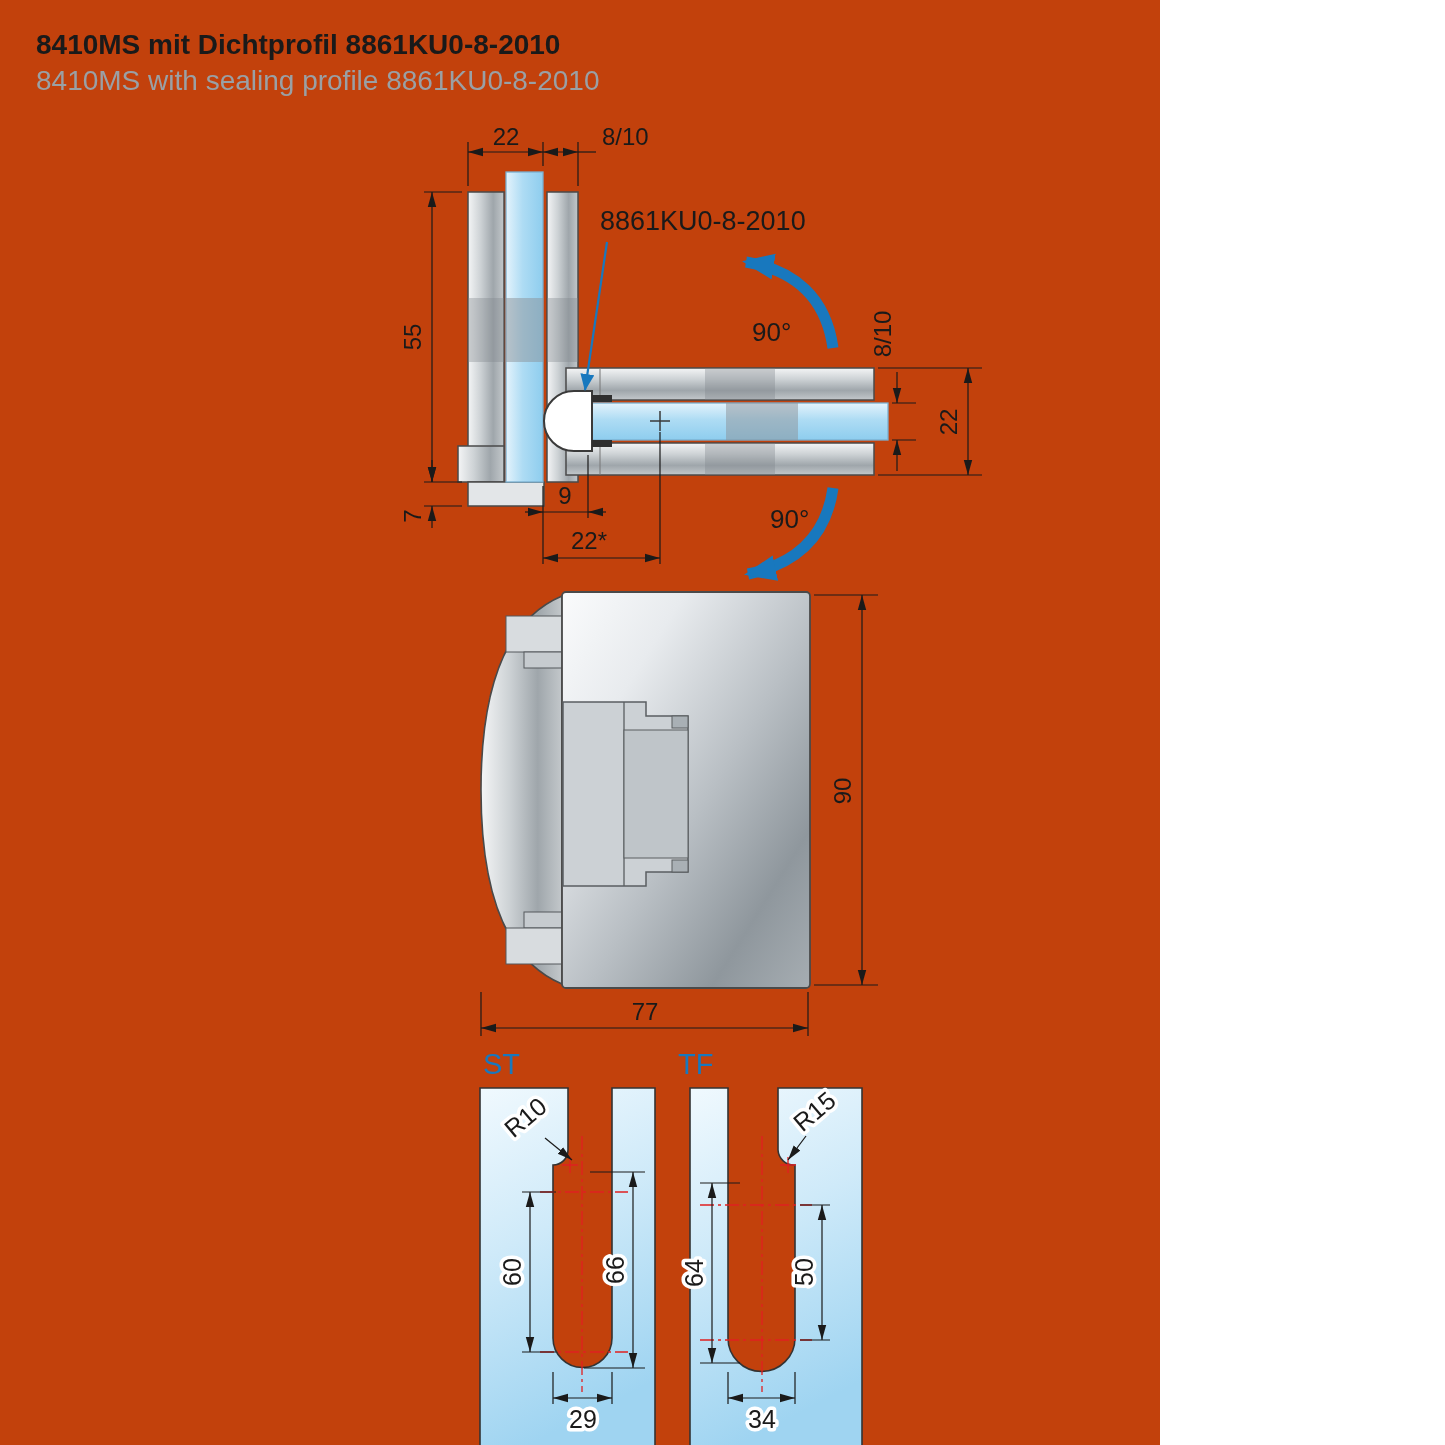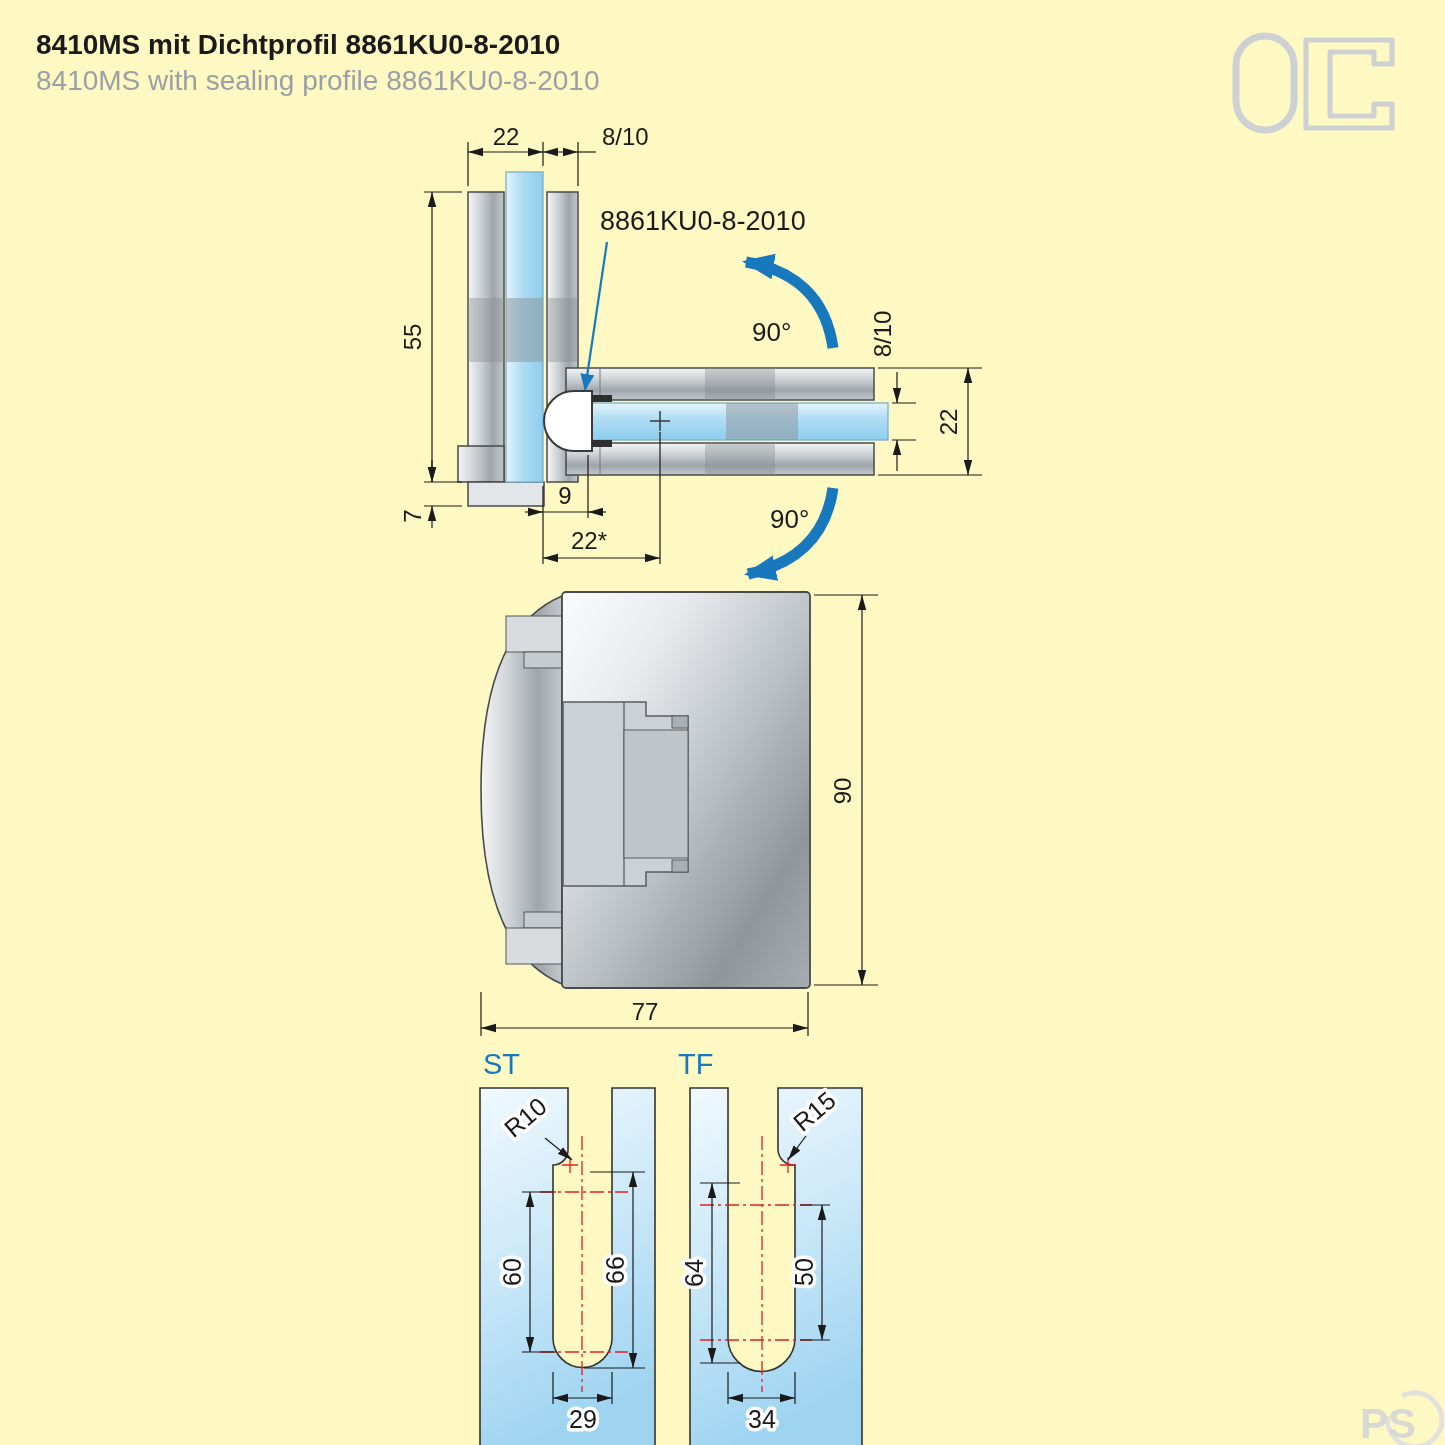--- a/index.html
+++ b/index.html
@@ -1,16 +1,16 @@
 <!DOCTYPE html>
 <html><head>
 <meta charset="utf-8">
 <style>
   html,body{margin:0;padding:0;background:#ffffff;}
-  .canvas{position:relative;width:1445px;height:1445px;background:#fef9c3;overflow:hidden;
+  .canvas{position:relative;width:1160px;height:1445px;background:#c2410c;overflow:hidden;
           font-family:"Liberation Sans",sans-serif;}
   svg{position:absolute;left:0;top:0;font-family:"Liberation Sans",sans-serif;}
   .halo{paint-order:stroke;stroke:#ffffff;stroke-width:7px;stroke-linejoin:round;}
   text{user-select:none;}
 </style>
 </head>
 <body>
 
 <div class="canvas">
 <svg width="1445" height="1445" viewBox="0 0 1445 1445">

